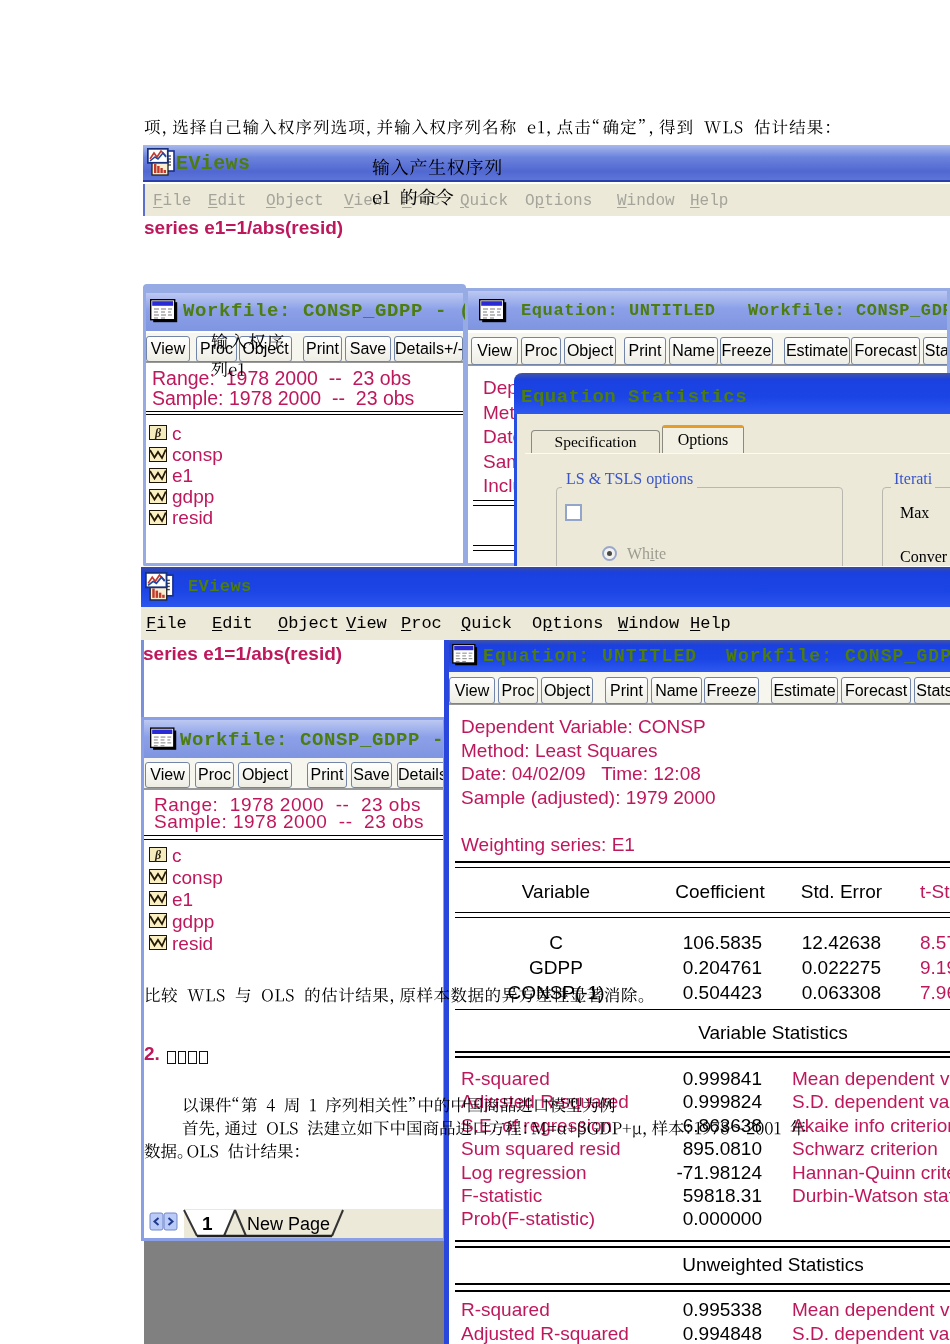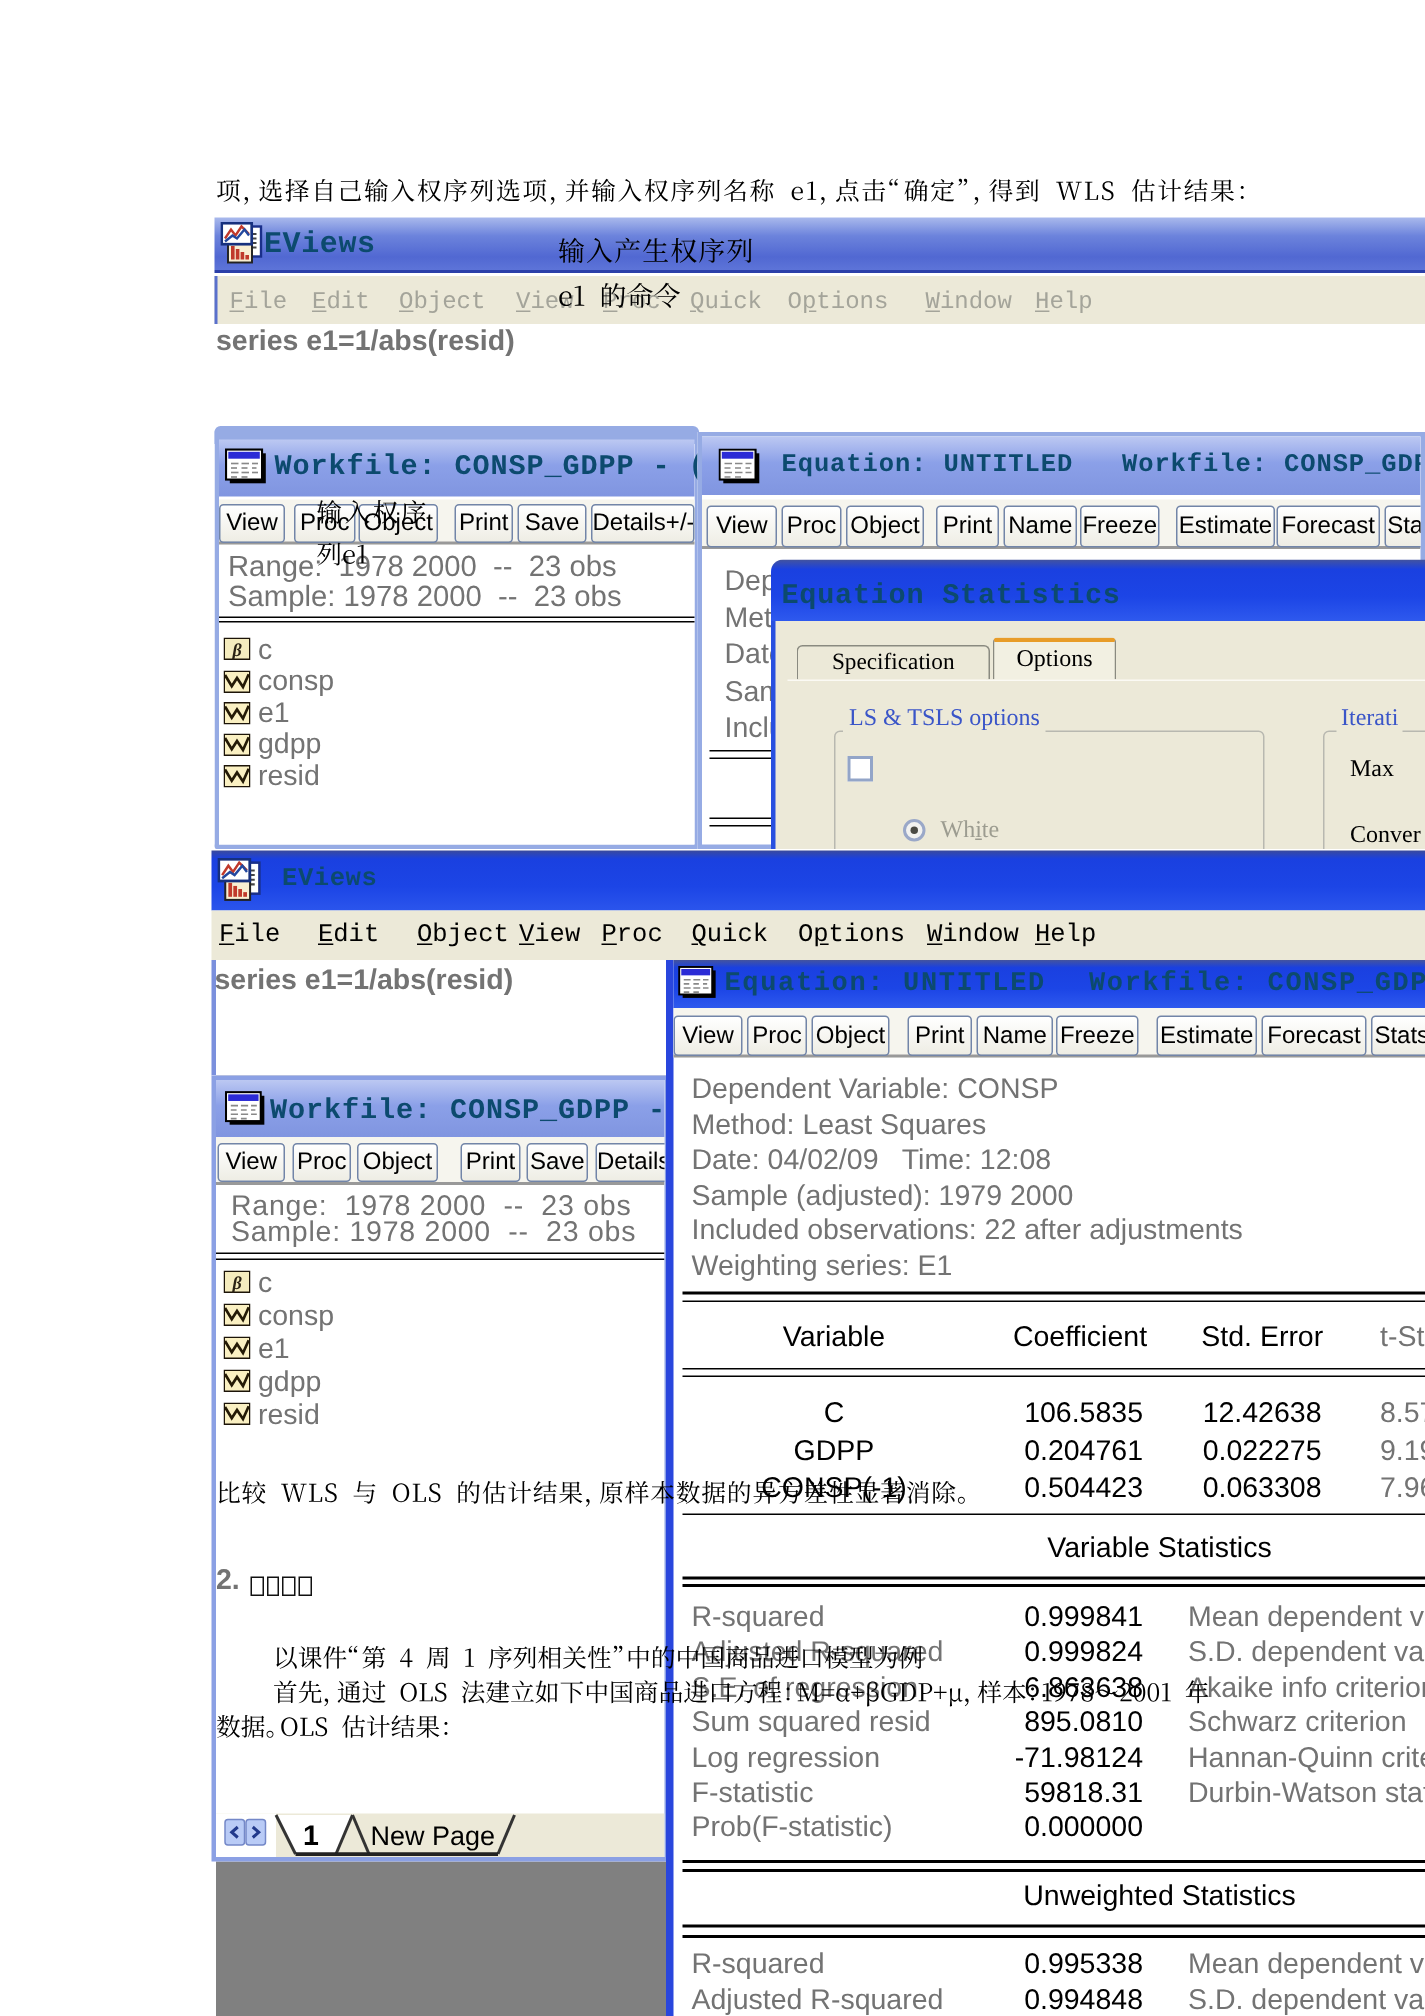--- a/index.html
+++ b/index.html
@@ -1,25 +1,25 @@
 <!DOCTYPE html>
 <html><head><meta charset="utf-8"><style>
 *{box-sizing:border-box;margin:0;padding:0}
 html,body{width:950px;height:1344px;background:#fff;overflow:hidden}
 body{position:relative;font-family:"Liberation Sans",sans-serif}
 .a{position:absolute}
 .mono{font-family:Liberation Serif, serif}
 .tb-a{background:linear-gradient(180deg,#44549e 0%,#1a40e0 16%,#1c45e6 60%,#2e59ee 100%)}
 .tb-i{background:linear-gradient(180deg,#bcc8f2 0%,#8ba0e8 45%,#8095e0 100%)}
-.ttl{position:absolute;font-family:"Liberation Mono",monospace;font-weight:bold;color:#0c4a6e;white-space:pre}
+.ttl{position:absolute;font-family:"Liberation Mono",monospace;font-weight:bold;color:#4d7c0f;white-space:pre}
 .btn{position:absolute;border:1px solid #7285a8;border-radius:3px;background:linear-gradient(#ffffff,#eeede4);color:#000;text-align:center;white-space:nowrap;overflow:hidden}
 .menu{position:absolute;font-family:"Liberation Mono",monospace;white-space:pre}
 .menu u{text-underline-offset:2px}
 .line{position:absolute;background:#000;height:1px}
-.t{position:absolute;white-space:pre;color:#737373}
+.t{position:absolute;white-space:pre;color:#be185d}
 .cjk{position:absolute;overflow:visible}
 .tr{position:absolute;white-space:pre;color:#000;text-align:right}
 .tc{position:absolute;white-space:pre;color:#000;text-align:center}
 </style></head><body>
 
 <div class="a" style="left:143px;top:145px;width:807px;height:71px">
   <div class="a" style="left:0;top:0;width:807px;height:37px;background:linear-gradient(180deg,#a9b9ec 0%,#6c83dc 35%,#5168d2 75%,#5d74d8 100%);border-bottom:2px solid #2b3fa8"></div>
   <div class="a" style="left:0;top:39px;width:807px;height:32px;background:#ece9d8;border-left:2px solid #5a70cc"></div>
   <svg class="a" style="left:4px;top:3px" width="29" height="29" viewBox="0 0 29 29">
     <rect x="13" y="3" width="14" height="20" fill="#fff" stroke="#1a2f8a" stroke-width="1.6"></rect>
@@ -319,21 +319,20 @@
   <div class="btn" style="left:156px;top:37px;width:43px;height:27px;font-size:16px;line-height:25px">Print</div>
   <div class="btn" style="left:202px;top:37px;width:51px;height:27px;font-size:16px;line-height:25px">Name</div>
   <div class="btn" style="left:255px;top:37px;width:55px;height:27px;font-size:16px;line-height:25px">Freeze</div>
   <div class="btn" style="left:322px;top:37px;width:67px;height:27px;font-size:16px;line-height:25px">Estimate</div>
   <div class="btn" style="left:392px;top:37px;width:70px;height:27px;font-size:16px;line-height:25px">Forecast</div>
   <div class="btn" style="left:465px;top:37px;width:41px;height:27px;font-size:16px;line-height:25px">Stats</div>
   <div class="t" style="left:12px;top:76.4px;font-size:19px">Dependent Variable: CONSP</div>
   <div class="t" style="left:12px;top:99.9px;font-size:19px">Method: Least Squares</div>
   <div class="t" style="left:12px;top:123.4px;font-size:19px">Date: 04/02/09   Time: 12:08</div>
   <div class="t" style="left:12px;top:146.9px;font-size:19px">Sample (adjusted): 1979 2000</div>
-  <div class="t" style="left:12px;top:170.4px;font-size:19px">Included observations: 22 after adjustments</div>
   <div class="t" style="left:12px;top:193.9px;font-size:19px">Weighting series: E1</div>
   <div class="line" style="left:6px;top:221px;width:500px;height:1.6px"></div>
   <div class="line" style="left:6px;top:226.5px;width:500px;height:1.6px"></div>
   <div class="tc" style="left:57px;top:241px;width:100px;font-size:19px">Variable</div>
   <div class="tc" style="left:221px;top:241px;width:100px;font-size:19px">Coefficient</div>
   <div class="tc" style="left:342px;top:241px;width:101px;font-size:19px">Std. Error</div>
   <div class="t" style="left:471px;top:241px;font-size:19px">t-Statistic</div>
   <div class="line" style="left:6px;top:271.5px;width:500px;height:1.6px"></div>
   <div class="line" style="left:6px;top:276.5px;width:500px;height:1.6px"></div>
   <div class="tc" style="left:57px;top:291.5px;width:100px;font-size:19px">C</div>

